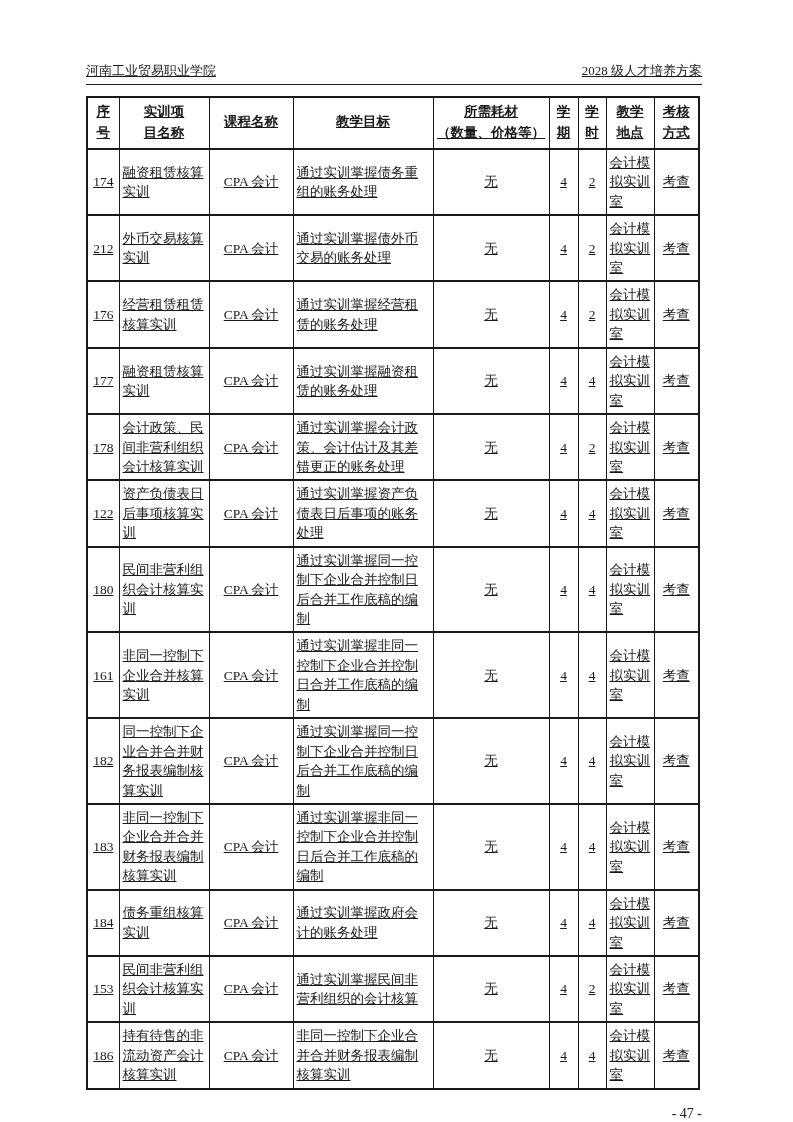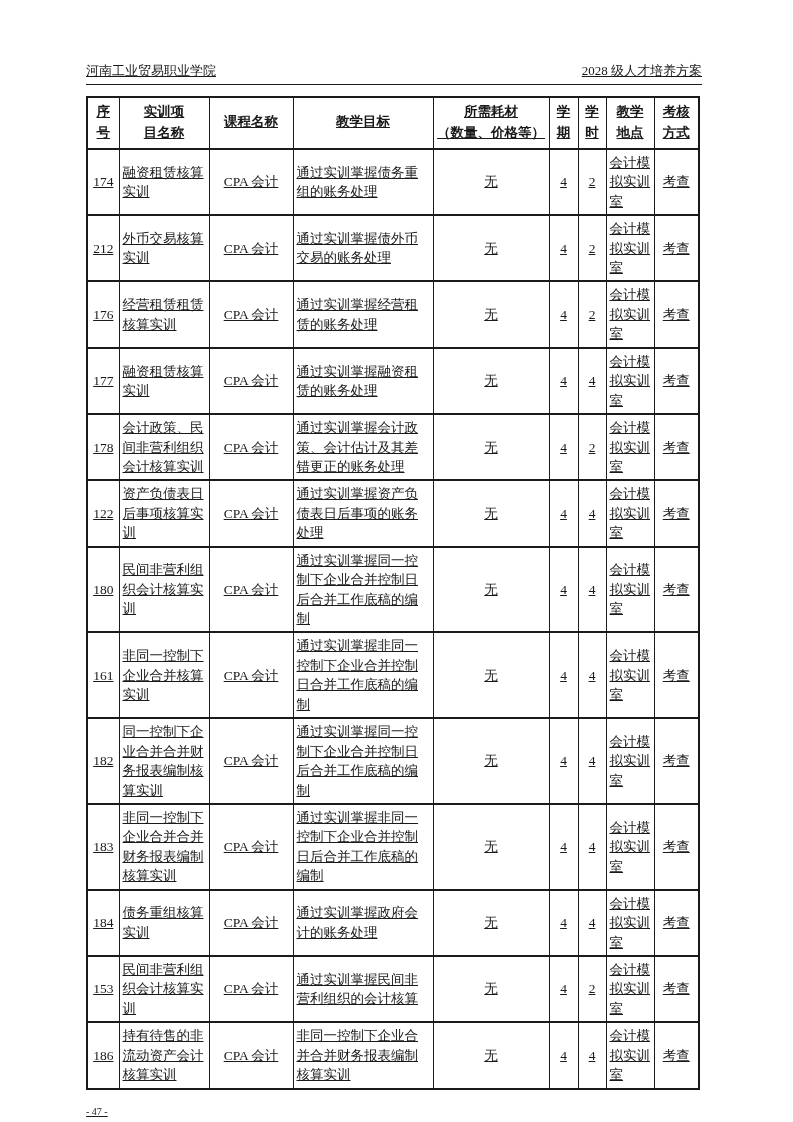--- a/index.html
+++ b/index.html
@@ -58,22 +58,22 @@
     padding-left: 3px;
   }
   td.cell-serial-number {
     font-size: 13px;
     padding-left: 0;
     padding-right: 0;
     margin-left: 48px;
   }
   .page-footer {
     margin-top: 16px;
-    text-align: left;
-    font-size: 10px;
+    text-align: right;
+    font-size: 14px;
     color: #222222;
   }
 </style>
 </head>
 <body>
 
 <div class="page">
 
   <div class="page-header">
     <span>河南工业贸易职业学院</span>

